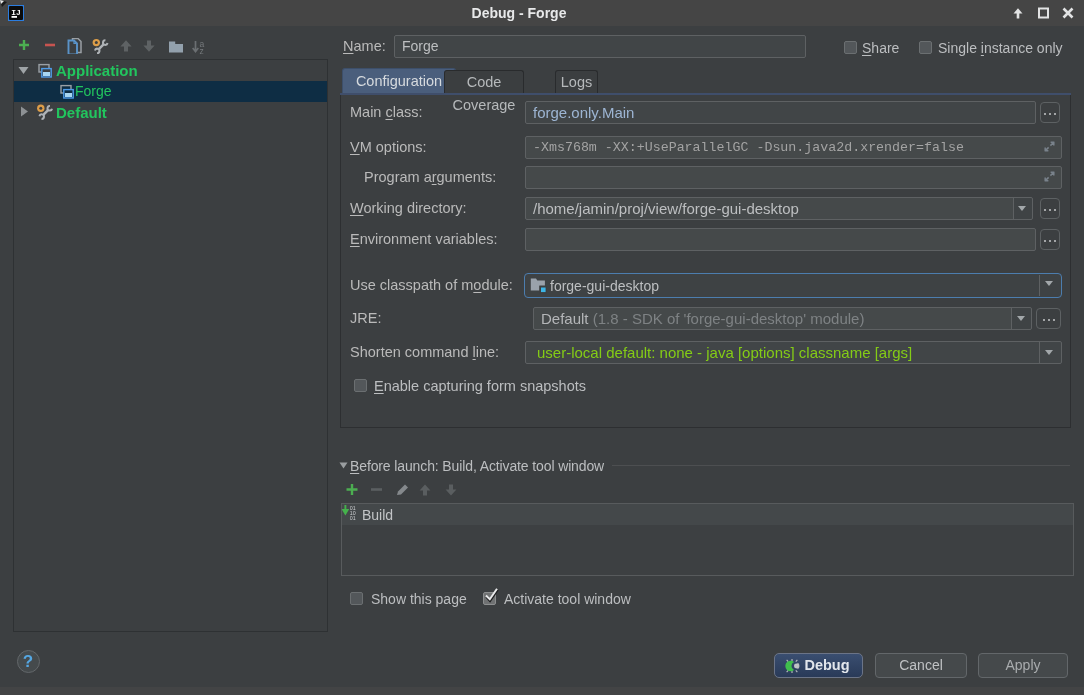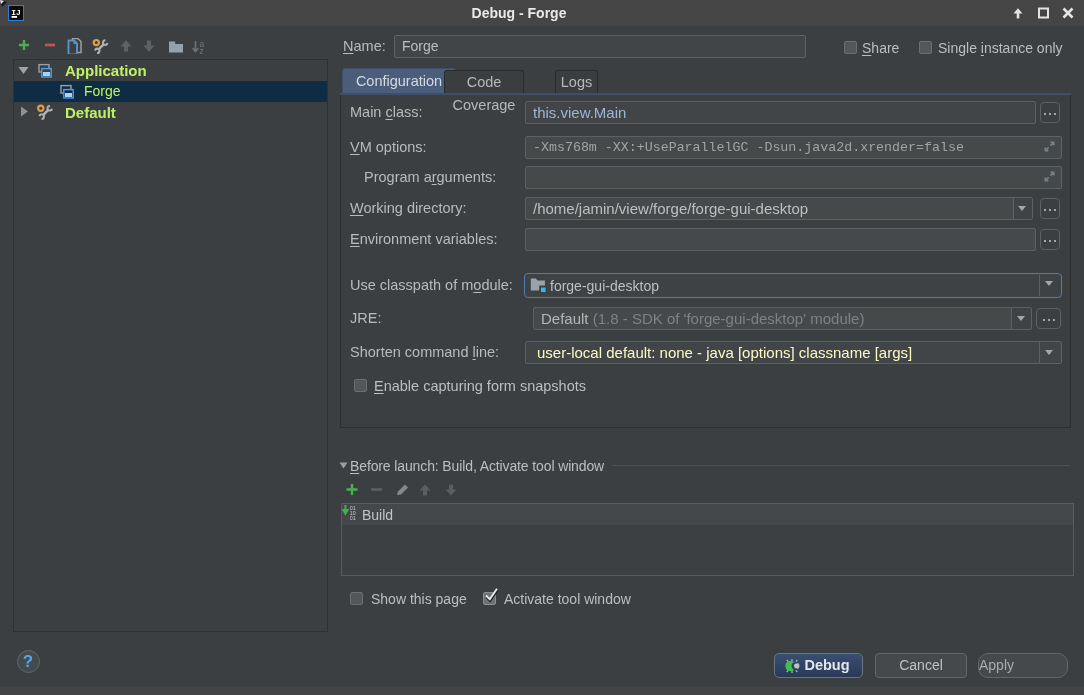--- a/index.html
+++ b/index.html
@@ -6,21 +6,21 @@
   html,body { width:1084px; height:695px; overflow:hidden; }
   body { background:#3c3f41; font-family:"Liberation Sans", sans-serif; font-size:14px; color:#bcbec0; position:relative; }
   .abs { position:absolute; }
   
   #titlebar { position:absolute; left:0; top:0; width:1084px; height:26px; background:#454545; }
   #title { position:absolute; left:0; top:0; width:1038px; height:26px; line-height:26px; text-align:center; color:#e8e9ea; font-weight:bold; font-size:14px; }
   
   #treebox { position:absolute; left:13px; top:59px; width:315px; height:573px; border:1px solid #2e3133; }
   .treerow { position:absolute; left:14px; width:313px; height:21px; }
   .sel { background:#0e2d44; }
-  .treelabel { position:absolute; top:0; height:21px; line-height:21px; color:#bef264;margin-left:9px; }
+  .treelabel { position:absolute; top:0; height:21px; line-height:21px; color:#22c55e; }
   .boldlabel { font-weight:bold; }
   
   .lbl { position:absolute; height:23px; line-height:23px; color:#bababa; white-space:nowrap; font-size:14.5px; }
   .fld { position:absolute; border:1px solid #5e6163; border-radius:2px; background:#45494a; height:23px; line-height:21px; white-space:nowrap; overflow:hidden; }
   .flddark { background:#414547; }
   .fldtext { padding-left:7px; color:#bdbfc1; }
   u { text-decoration:underline; text-underline-offset:2px; }
   .dots { position:absolute; width:20px; height:21px; border:1px solid #5d6163; border-radius:4px; }
   .dots i { position:absolute; left:50%; top:10px; width:2px; height:2px; margin-left:-1px; border-radius:50%; background:#c6c8ca; box-shadow:-5px 0 0 #c6c8ca, 5px 0 0 #c6c8ca; }
   .cb { position:absolute; width:13px; height:13px; background:#53575a; border:1px solid #6b6f71; border-radius:2px; }
@@ -139,21 +139,21 @@
 <div class="cblabel" style="left:938px;top:41px">Single <u>i</u>nstance only</div>
 
 <div class="tab tabsel" style="left:342px;width:114px;line-height:25px">Configuration</div>
 <div class="tab" style="left:444px;width:80px;line-height:23px">Code Coverage</div>
 <div class="tab" style="left:555px;width:43px;line-height:23px">Logs</div>
 <div id="tabline"></div>
 <div id="contentpane"></div>
 
 <div class="lbl" style="left:350px;top:101px">Main <u>c</u>lass:</div>
 <div class="fld flddark" style="left:525px;top:101px;width:511px">
-    <span class="fldtext" style="display:block;color:#9db5d3;font-size:15px">this.view.Main</span>
+    <span class="fldtext" style="display:block;color:#9db5d3;font-size:15px">forge.only.Main</span>
   </div>
 <div class="dots" style="left:1040px;top:102px">
     <i></i>
   </div>
 
 <div class="lbl" style="left:350px;top:136px"><u>V</u>M options:</div>
 <div class="fld" style="left:525px;top:136px;width:537px">
     <span class="fldtext" style="display:block;font-family:'Liberation Mono',monospace;font-size:13.3px;color:#a3a3a3">-Xms768m -XX:+UseParallelGC -Dsun.java2d.xrender=false</span>
   </div>
 <svg class="abs" style="left:1043px;top:140px" width="13" height="13" viewBox="0 0 13 13">
@@ -167,21 +167,21 @@
 <div class="fld" style="left:525px;top:166px;width:537px"></div>
 <svg class="abs" style="left:1043px;top:170px" width="13" height="13" viewBox="0 0 13 13">
   <g stroke="#79828b" stroke-width="1.5" fill="none">
     <path d="M7.4 5.6 L11 2 M7.6 2.2 L11.2 2.2 M10.8 1.8 L10.8 5.4"></path>
     <path d="M5.6 7.4 L2 11 M2.2 7.6 L2.2 11.2 M1.8 10.8 L5.4 10.8"></path>
   </g>
 </svg>
 
 <div class="lbl" style="left:350px;top:197px"><u>W</u>orking directory:</div>
 <div class="fld" style="left:525px;top:197px;width:508px">
-    <span class="fldtext" style="display:block;font-size:15px">/home/jamin/view/forge/forge-gui-desktop</span>
+    <span class="fldtext" style="display:block;font-size:15px">/home/jamin/proj/view/forge-gui-desktop</span>
   </div>
 <div class="abs" style="left:1013px;top:198px;width:19px;height:21px;background:#3f4345;border-radius:0 2px 2px 0"></div>
 <div class="combodiv" style="left:1013px;top:197px"></div>
 <div class="comboarrow" style="left:1017.5px;top:206px"></div>
 <div class="dots" style="left:1040px;top:197.5px">
     <i></i>
   </div>
 
 <div class="lbl" style="left:350px;top:228px"><u>E</u>nvironment variables:</div>
 <div class="fld" style="left:525px;top:228px;width:511px"></div>
@@ -205,21 +205,21 @@
   </div>
 <div class="abs" style="left:1011px;top:308px;width:20px;height:21px;background:#3f4345;border-radius:0 2px 2px 0"></div>
 <div class="combodiv" style="left:1011px;top:307px"></div>
 <div class="comboarrow" style="left:1016.5px;top:316px"></div>
 <div class="dots" style="left:1036px;top:307.5px;width:25px">
     <i></i>
   </div>
 
 <div class="lbl" style="left:350px;top:341px">Shorten command <u>l</u>ine:</div>
 <div class="fld flddark" style="left:525px;top:341px;width:537px">
-    <span class="fldtext" style="display:block;color:#fef9c3;font-size:15px;padding-left:11px">user-local default: none - java [options] classname [args]</span>
+    <span class="fldtext" style="display:block;color:#84cc16;font-size:15px;padding-left:11px">user-local default: none - java [options] classname [args]</span>
   </div>
 <div class="combodiv" style="left:1039px;top:341px"></div>
 <div class="comboarrow" style="left:1044.5px;top:350px"></div>
 
 <div class="cb" style="left:354px;top:379px"></div>
 <div class="cblabel" style="left:374px;top:379px;font-size:14.5px"><u>E</u>nable capturing form snapshots</div>
 
 <svg class="abs" style="left:339px;top:462px" width="9" height="7">
     <path d="M0.5 0.5 L8.5 0.5 L4.5 6.5 z" fill="#9a9ea0"></path>
   </svg>
@@ -263,13 +263,13 @@
 <svg class="abs" style="left:784px;top:658px" width="16" height="16" viewBox="0 0 17 17">
   <g stroke="#b9bcbe" stroke-width="1.2" fill="none">
     <path d="M4.5 3.8 L2.8 2 M8.5 3.2 L8.5 1 M12.5 3.8 L14.2 2"></path>
     <path d="M4.5 13.2 L2.8 15 M8.5 13.8 L8.5 16 M12.5 13.2 L14.2 15"></path>
     <path d="M14.3 5.7 A3.4 3.4 0 0 1 14.3 11.3" stroke-width="1.4"></path>
   </g>
   <circle cx="13.2" cy="8.5" r="2.6" fill="#c0c3c5"></circle>
   <path d="M10.68 4.28 A 5.6 5.6 0 1 0 10.68 12.72 A 4.6 4.6 0 0 1 10.68 4.28 z" fill="#3fbf4c"></path>
 </svg>
 <div class="abs" style="left:875px;top:653px;width:92px;height:25px;border:1px solid #63676a;border-radius:4px;background:#45494b;color:#bfc1c3;text-align:center;line-height:23px">Cancel</div>
-<div class="abs" style="left:978px;top:653px;width:90px;height:25px;border:1px solid #63676a;border-radius:10px;background:#45494b;color:#a9acae;line-height:23px">Apply</div>
+<div class="abs" style="left:978px;top:653px;width:90px;height:25px;border:1px solid #63676a;border-radius:4px;background:#45494b;color:#a9acae;text-align:center;line-height:23px">Apply</div>
 
 </body></html>

